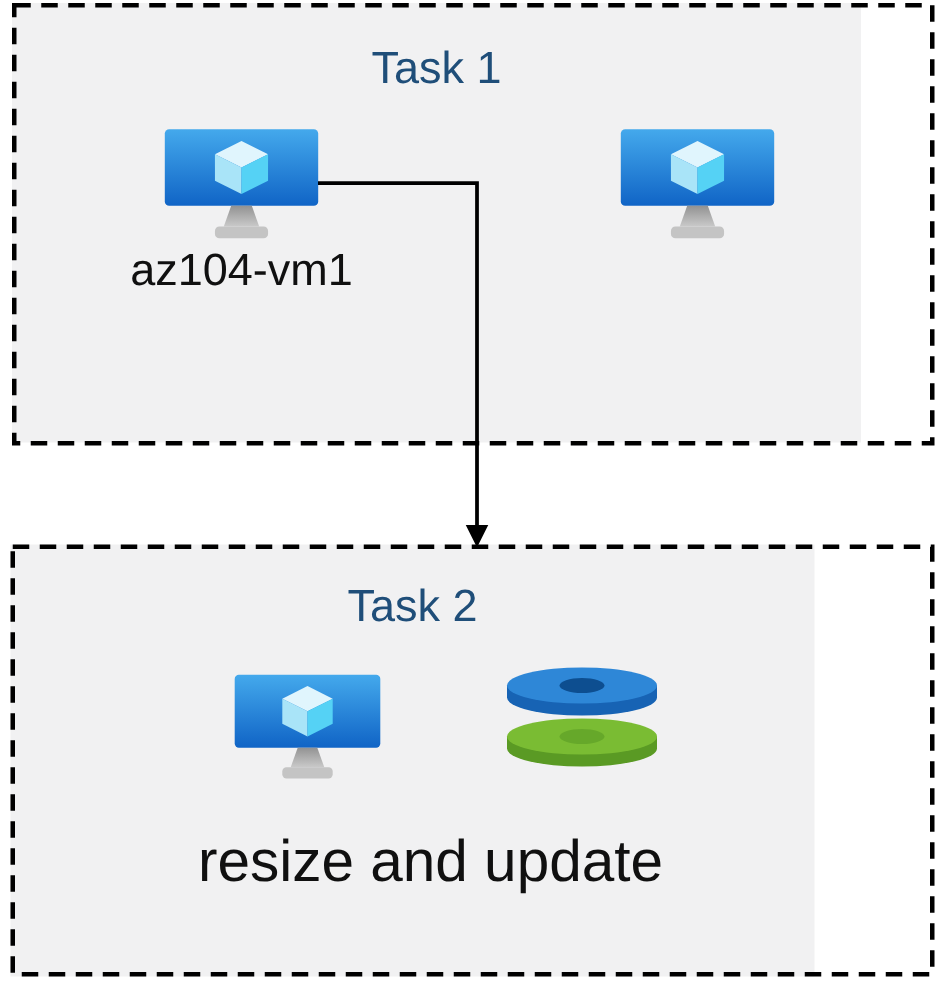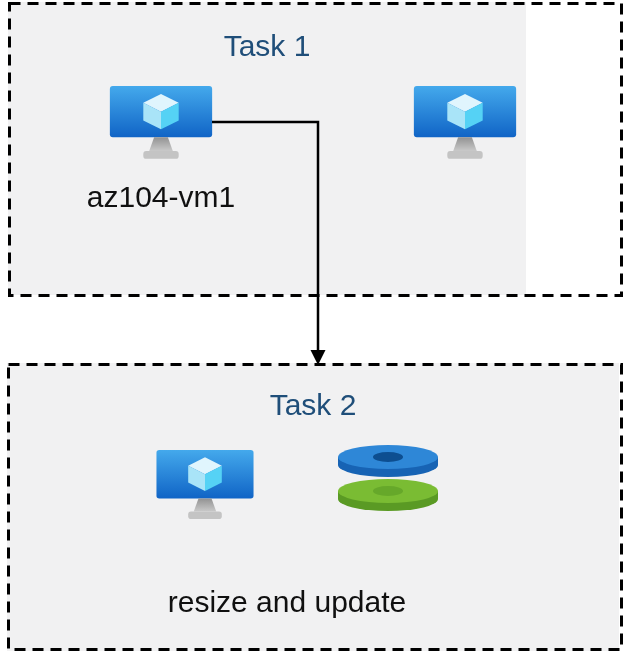--- a/index.html
+++ b/index.html
@@ -8,56 +8,54 @@
     width: 628px;
     height: 654px;
     background: #ffffff;
     overflow: hidden;
     font-family: "Liberation Sans", "DejaVu Sans", sans-serif;
   }
   .task-box {
     position: absolute;
     background: #f1f1f2;
   }
-  #task1-box { left: 8px; top: 2px; width: 518px; height: 293px; }
-  #task2-box { left: 7px; top: 363px; width: 612px; height: 288px; }
+  #task1-box { left: 8px; top: 2px; width: 566px; height: 293px; }
+  #task2-box { left: 7px; top: 363px; width: 536px; height: 288px; }
   .task-title {
     display: block;
     text-align: center;
     color: #1f4e79;
     font-size: 30px;
     line-height: 34px;
     font-weight: 400;
   }
   #task1-box .task-title { padding-top: 27px; }
   #task2-box .task-title { padding-top: 25px; }
   .vm-group {
     position: absolute;
     width: 212px;
     text-align: center;
   }
   #vm1-group { left: 47px; top: 80px; }
   #vm2-group { left: 351px; top: 80px; }
   .vm-icon-lg { display: block; width: 118px; height: 79px; margin: 0 auto; }
   .vm-label {
-    margin-top: 16px;
     font-size: 30px;
     line-height: 39px;
     color: #101010;
   }
   .vm-label span { display: block; }
   #task2-vm-icon { position: absolute; left: 142px; top: 83px; width: 112px; height: 75px; }
   #task2-disks-icon { position: absolute; left: 329px; top: 80px; width: 104px; height: 70px; }
   #task2-caption {
     position: absolute;
     left: 0px; top: 190px; width: 560px;
     text-align: center;
-    font-size: 30px;
+    font-size: 39px;
     color: #101010;
-    margin-top: 32px;
   }
   #overlay {
     position: absolute;
     left: 0; top: 0; width: 628px; height: 654px;
     pointer-events: none;
   }
   .hidden-defs { position: absolute; width: 0; height: 0; overflow: hidden; }
 </style>
 </head>
 <body>

